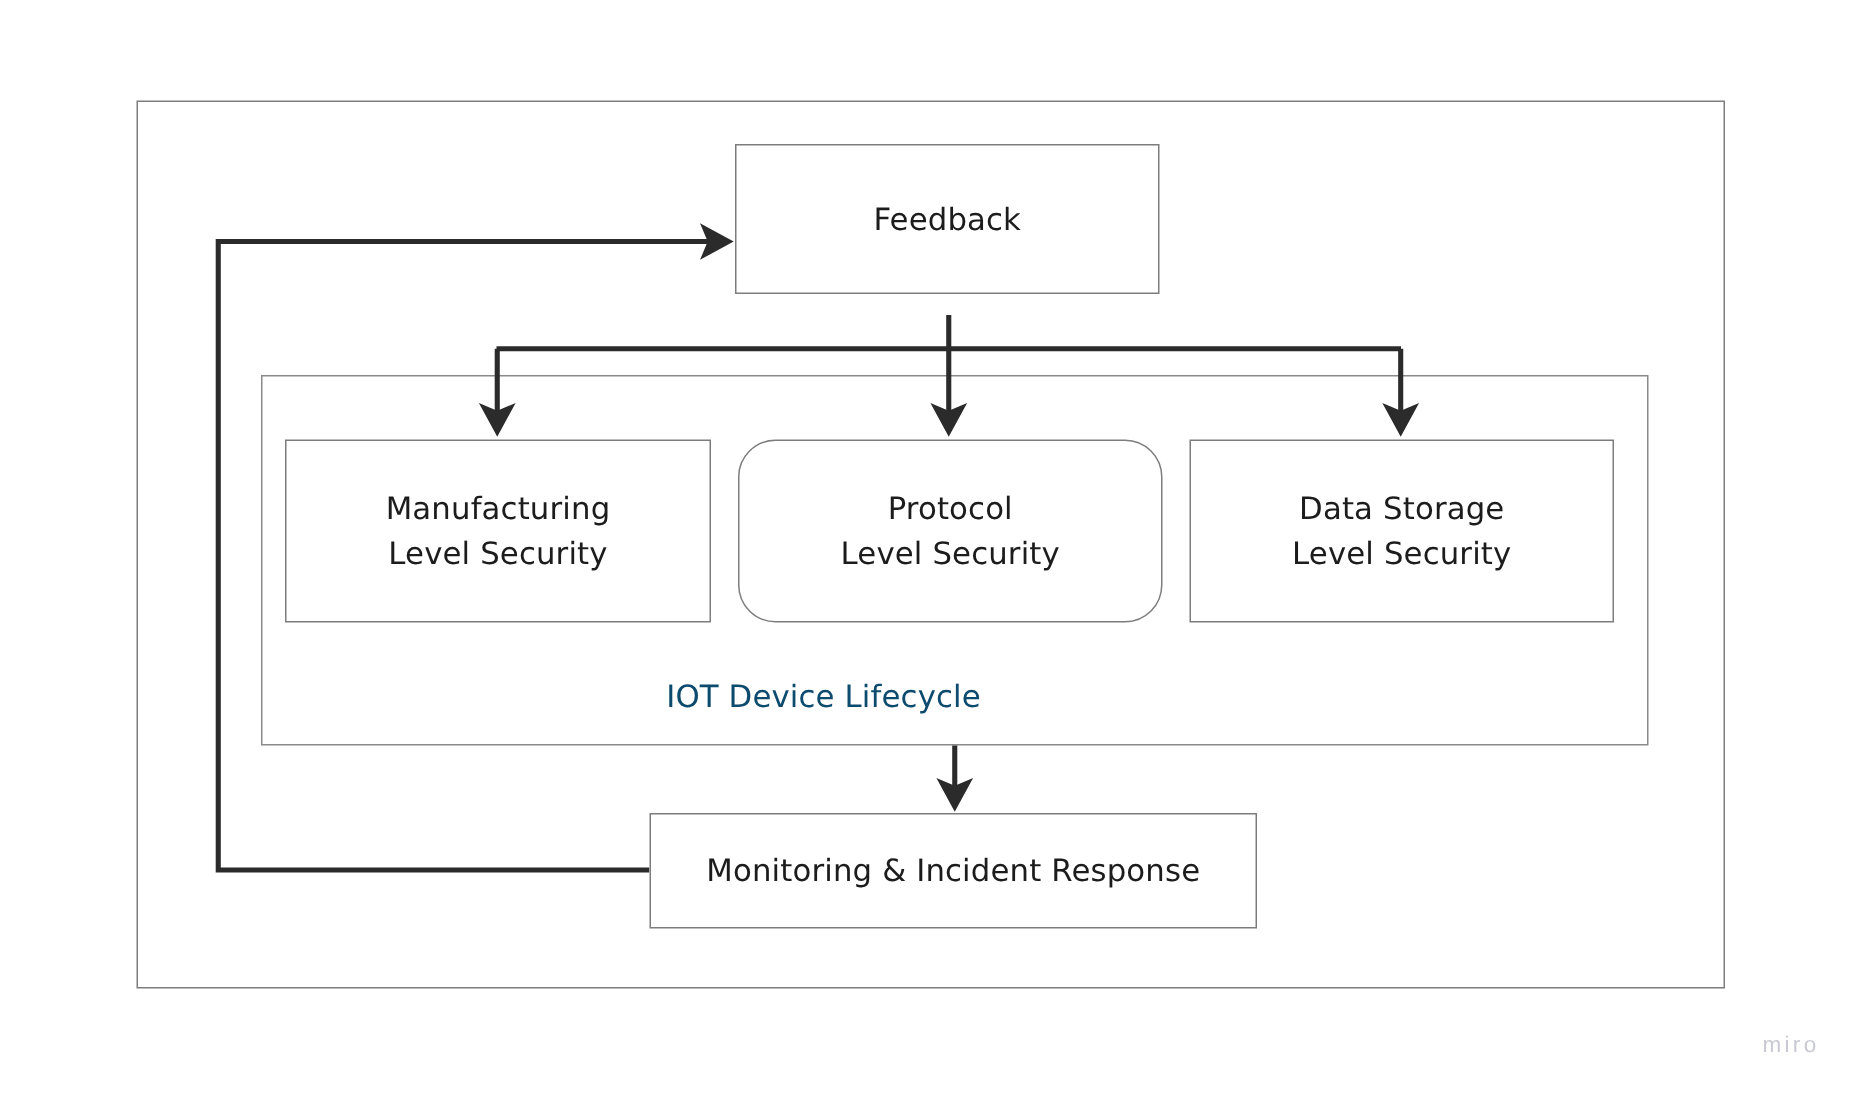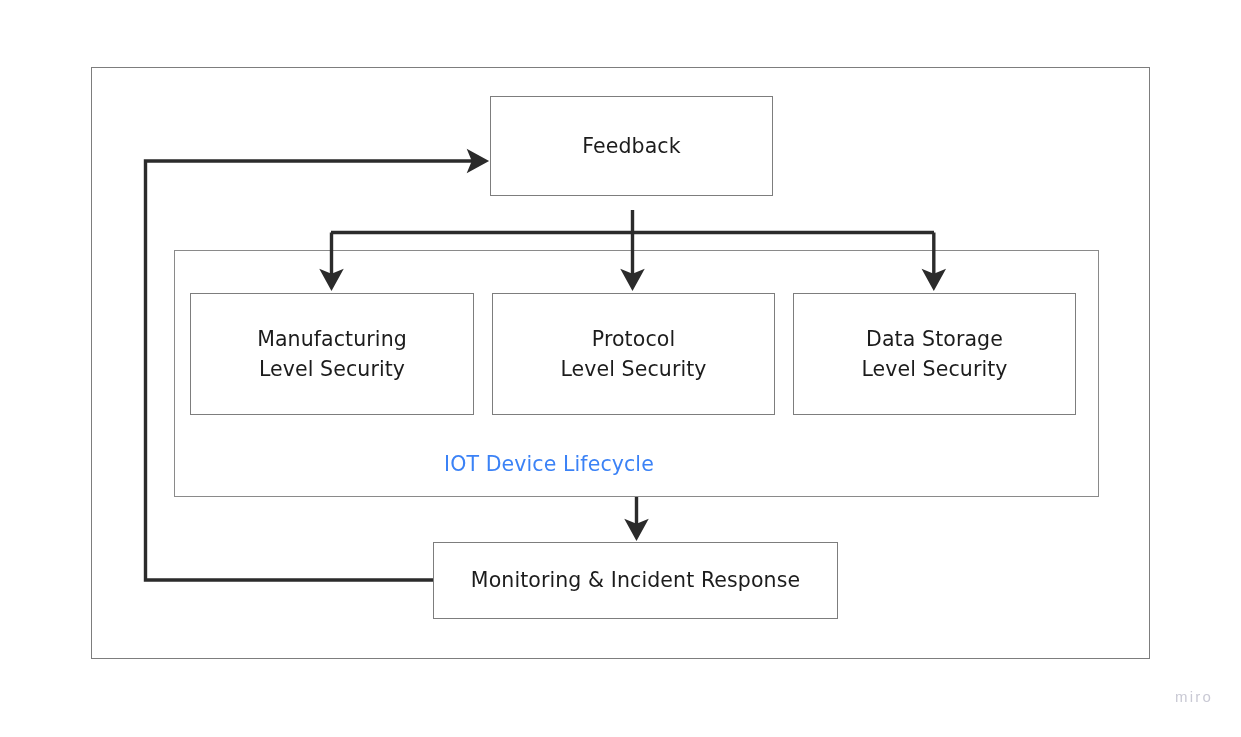--- a/index.html
+++ b/index.html
@@ -74,21 +74,21 @@
     background: transparent;
   }
 
   #lifecycle-caption {
     position: absolute;
     left: 174px;
     top: 452px;
     width: 750px;
     text-align: center;
     font-size: 20.5px;
-    color: #3b82f6;
+    color: #0c4a6e;
     letter-spacing: 0.1px;
   }
 
   #node-feedback {
     left: 490px;
     top: 96px;
     width: 283px;
     height: 100px;
   }
 
@@ -97,20 +97,21 @@
     top: 293px;
     width: 284px;
     height: 122px;
   }
 
   #node-protocol {
     left: 492px;
     top: 293px;
     width: 283px;
     height: 122px;
+    border-radius: 25px;
   }
 
   #node-datastorage {
     left: 793px;
     top: 293px;
     width: 283px;
     height: 122px;
     justify-content: center;
   }
 

